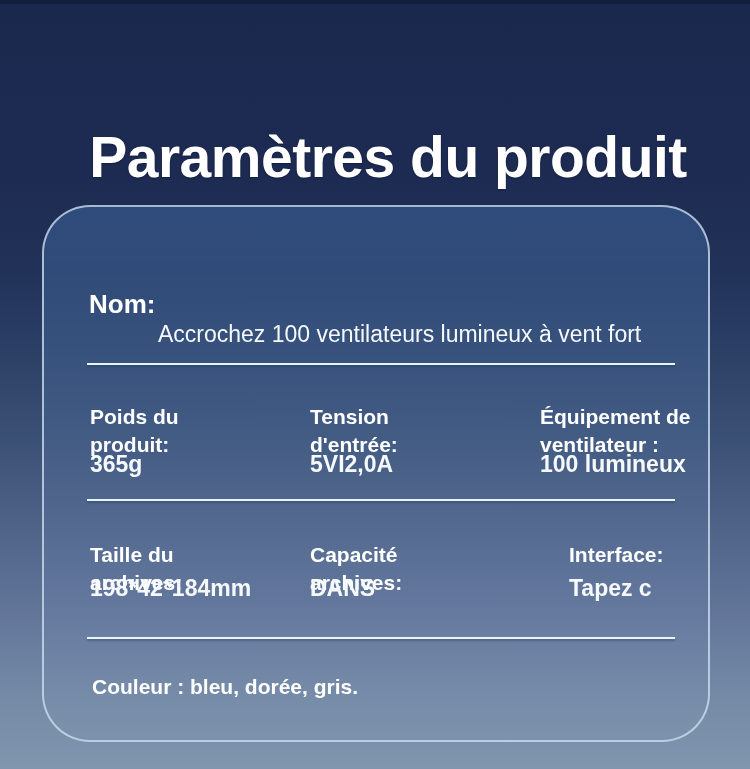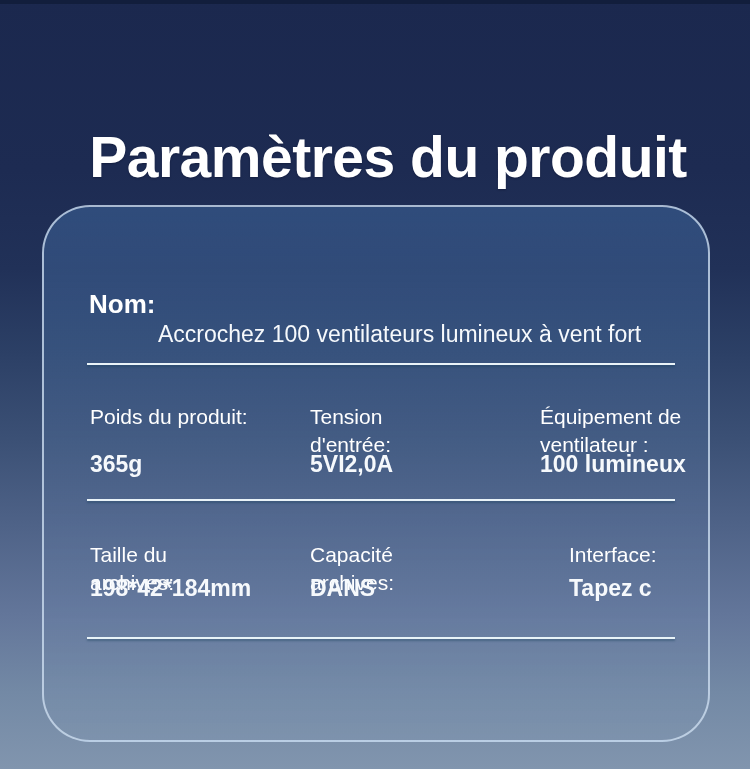--- a/index.html
+++ b/index.html
@@ -85,21 +85,21 @@
   }
   .divider-1 { top: 156px; }
   .divider-2 { top: 292px; }
   .divider-3 { top: 430px; }
   .spec-cell {
     position: absolute;
     width: 205px;
   }
   .cell-label {
     font-size: 21px;
-    font-weight: normal;
+    font-weight: bold;
     line-height: 28px;
     white-space: pre-line;
   }
   .cell-value {
     font-size: 23px;
     font-weight: bold;
     color: #f6f9fc;
   }
   .row1 .cell-label { top: 196px; }
   .row1 .cell-value { top: 244px; }
@@ -161,14 +161,15 @@
         <div class="cell-value col-2">DANS</div>
       </div>
       <div class="spec-cell">
         <div class="cell-label col-3">Interface:</div>
         <div class="cell-value col-3">Tapez c</div>
       </div>
     </div>
 
     <div class="divider divider-3"></div>
 
+    <div class="color-note">Couleur : bleu, dorée, gris.</div>
   </div>
 </div>
 
 </body></html>

